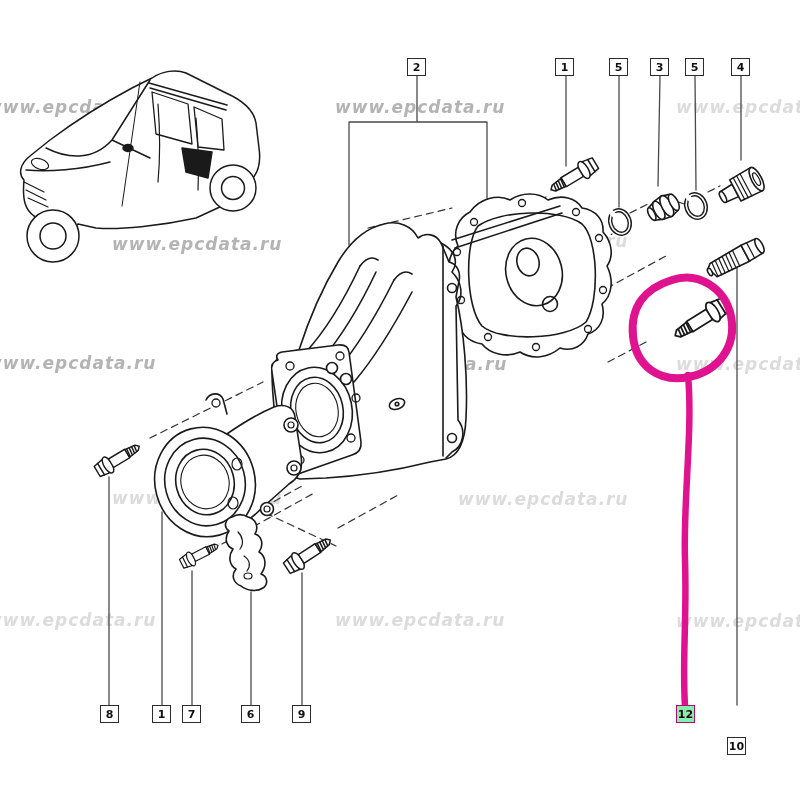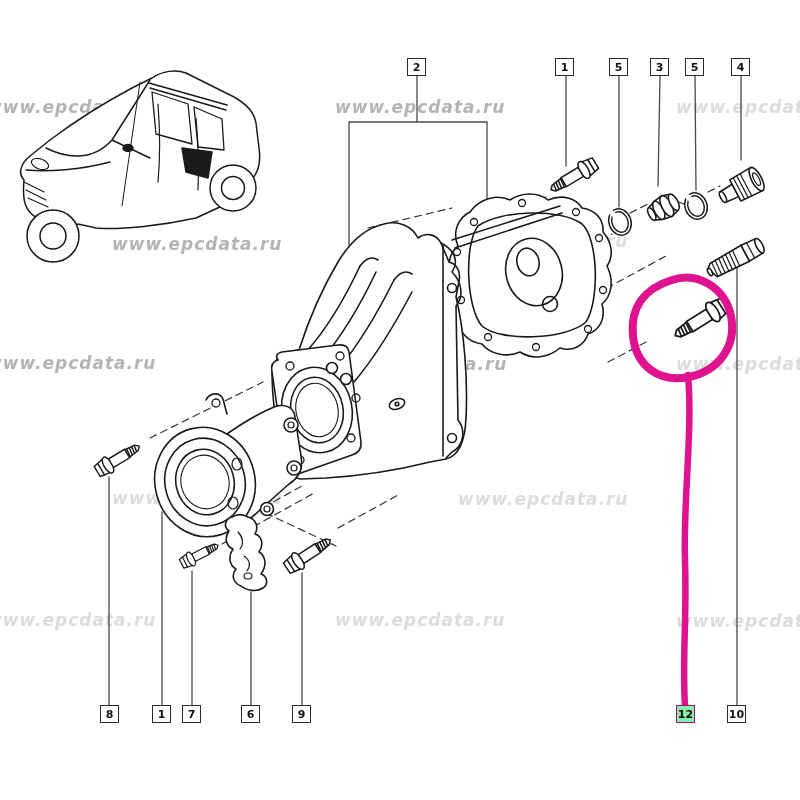--- a/index.html
+++ b/index.html
@@ -255,15 +255,15 @@
   <div class="callout-box" style="left:685px;top:58px">5</div>
   <div class="callout-box" style="left:731px;top:58px">4</div>
 
   <div class="callout-box" style="left:100px;top:705px">8</div>
   <div class="callout-box" style="left:152px;top:705px">1</div>
   <div class="callout-box" style="left:182px;top:705px">7</div>
   <div class="callout-box" style="left:241px;top:705px">6</div>
   <div class="callout-box" style="left:292px;top:705px">9</div>
 
   <div class="callout-box highlighted" style="left:676px;top:705px">12</div>
-  <div class="callout-box" style="left:727px;top:705px">10</div>
+  <div class="callout-box" style="left:727px;top:737px">10</div>
 
 </div>
 
 </body></html>

